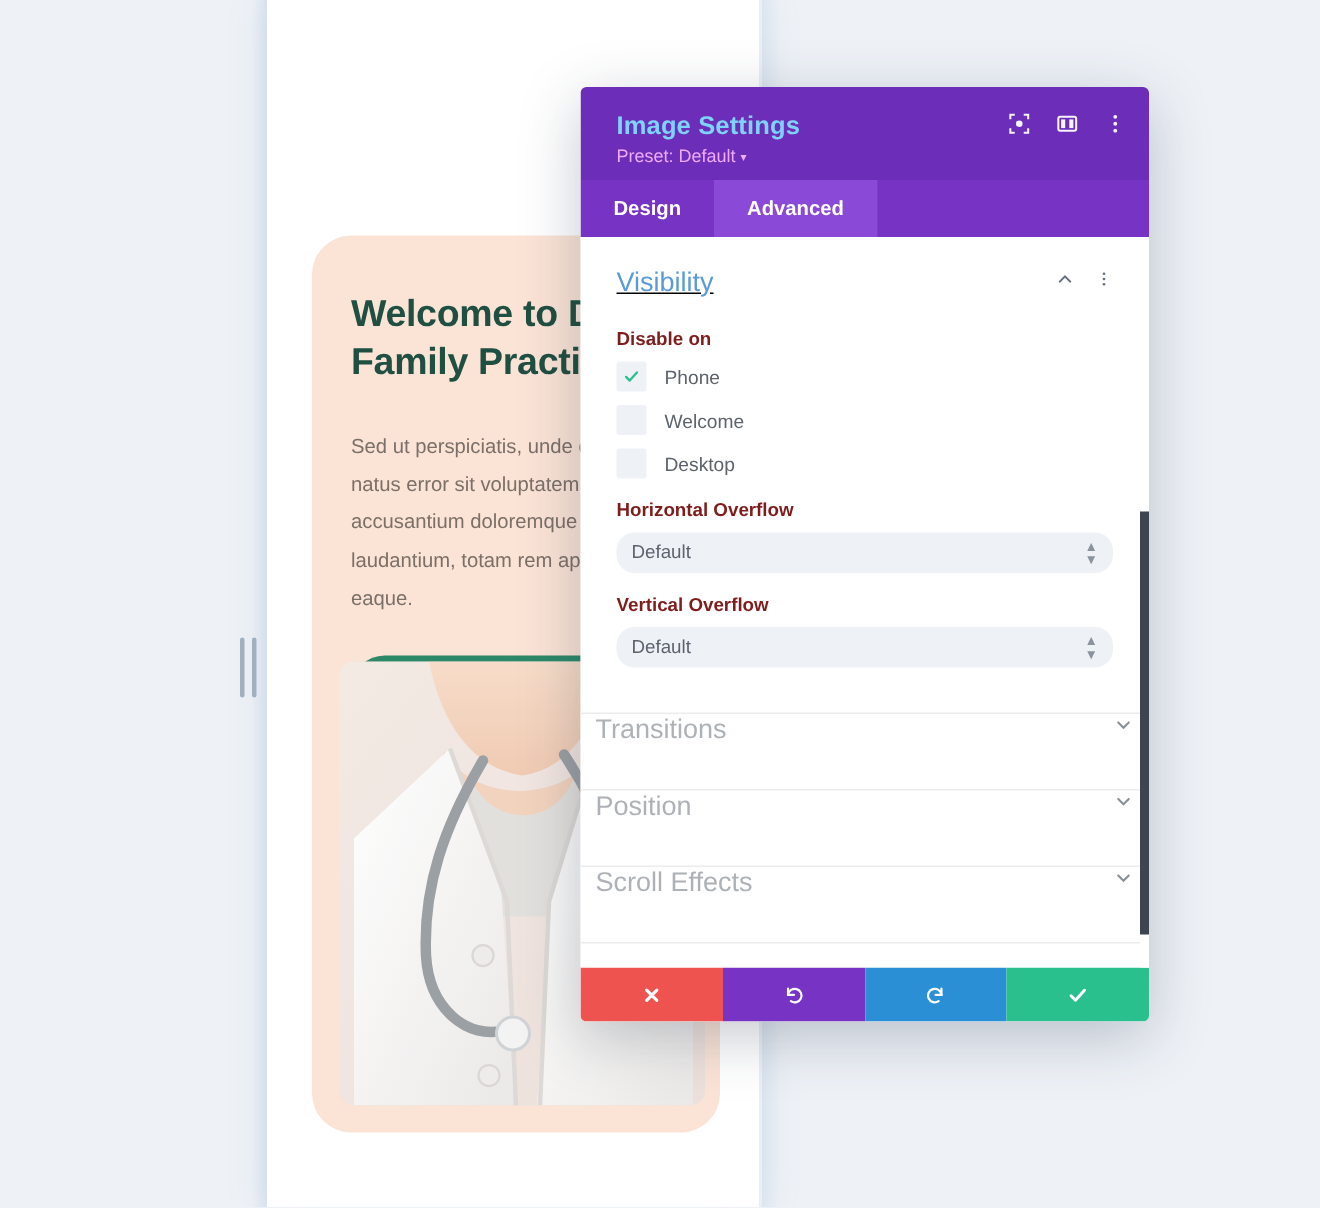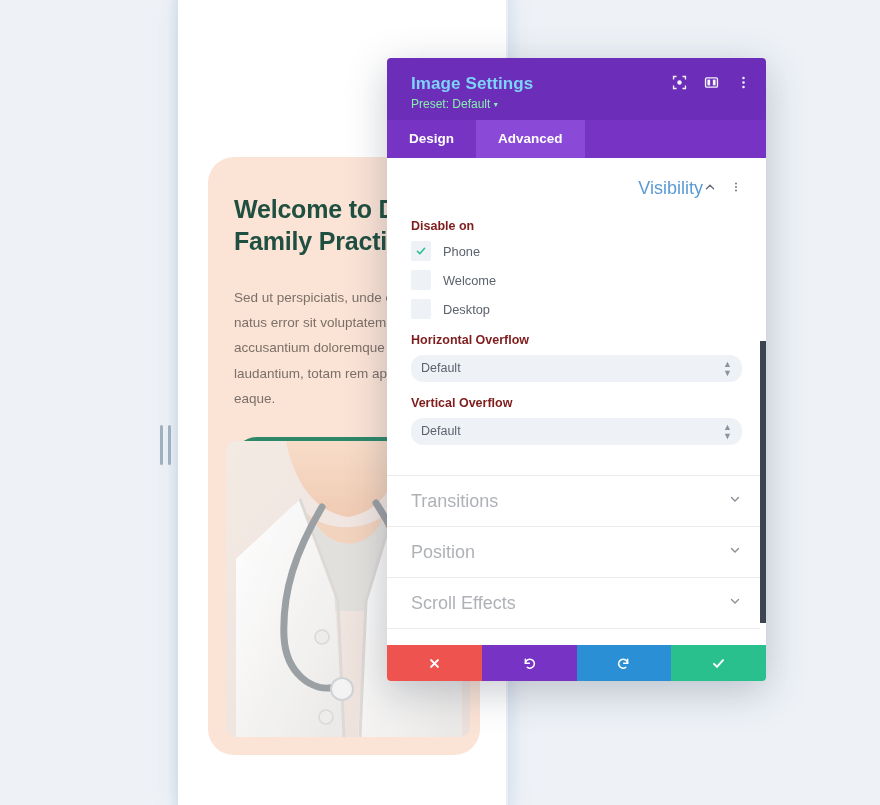--- a/index.html
+++ b/index.html
@@ -147,21 +147,21 @@
   }
   .modal-title {
     margin: 0;
     color: #7dd3fc;
     font-size: 17px;
     font-weight: bold;
     letter-spacing: 0.1px;
   }
   .modal-preset {
     margin: 3px 0 0 0;
-    color: #86efac;
+    color: #f0abfc;
     font-size: 12px;
   }
   .modal-preset .caret { font-size: 8px; position: relative; top: -1px; }
 
   .head-icons {
     position: absolute;
     right: 14px;
     top: 16px;
     display: flex;
     gap: 15px;
@@ -188,22 +188,23 @@
     background: #ffffff;
     position: relative;
   }
 
   .section {
     padding: 0 24px;
   }
   .sec-open-head {
     display: flex;
     align-items: center;
-    justify-content: flex-end;
+    justify-content: space-between;
     padding: 20px 0 6px 0;
+    text-decoration: underline;
   }
   .sec-open-title {
     font-size: 18px;
     color: #5b9bd5;
     font-weight: normal;
   }
   .sec-tools { display: flex; align-items: center; gap: 13px; }
 
   .field-label {
     font-size: 12.5px;
@@ -253,23 +254,23 @@
     line-height: 1;
     color: #8b939e;
     text-align: center;
   }
   .select-arrows span { display: block; }
 
   .sec-closed {
     border-top: 1px solid #ececec;
     height: 50px;
     display: flex;
-    align-items: center;
+    align-items: flex-start;
     justify-content: space-between;
-    padding: 0 24px;
+    padding: 0 10px;
   }
   .sec-closed-title {
     font-size: 18px;
     color: #aeb2b7;
   }
   .sec-closed:first-of-type { border-top: 1px solid #ececec; }
 
   .spacer-line { border-top: 1px solid #ececec; }
 
   

